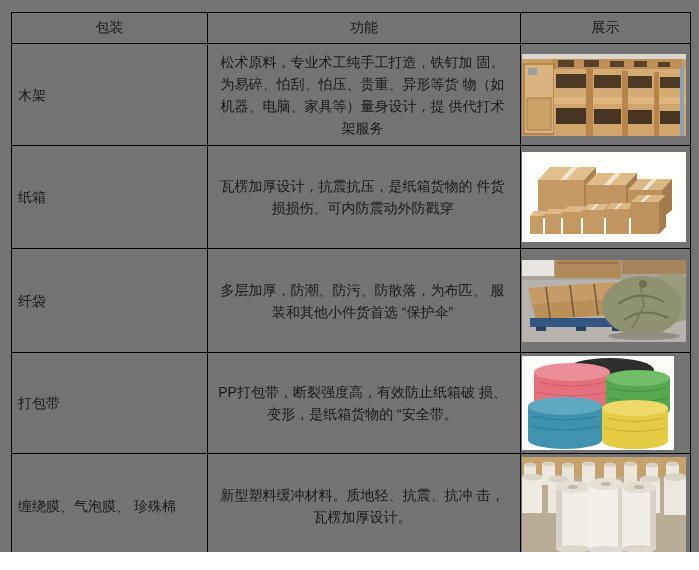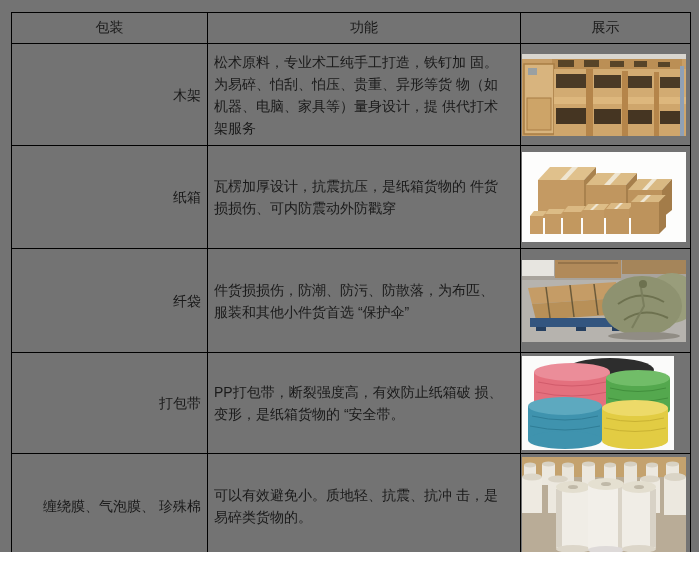--- a/index.html
+++ b/index.html
@@ -11,25 +11,25 @@
   table.pkg-table {
     position:absolute; left:11px; top:12px; width:679px;
     border-collapse:collapse; table-layout:fixed;
   }
   .pkg-table th, .pkg-table td { border:1px solid #000000; }
   .pkg-table th {
     font-weight:normal; font-size:14px; height:30px; text-align:center;
     padding:0; vertical-align:middle;
   }
   td.cell-pack {
-    text-align:right; vertical-align:middle; font-size:14px;
+    text-align:left; vertical-align:middle; font-size:14px;
     padding:2px 6px; line-height:20px;
   }
   td.cell-func {
-    text-align:left; vertical-align:middle; font-size:14px;
+    text-align:center; vertical-align:middle; font-size:14px;
     line-height:22px; padding:6px 9px 6px 6px;
   }
   td.cell-photo { text-align:center; vertical-align:middle; padding:1px; }
   tr.row-h { height:102px; }
   .photo-frame { display:block; margin:0 auto; }
   .photo-frame svg { display:block; }
 </style>
 </head>
 <body>
 
@@ -137,21 +137,21 @@
                 <polygon points="118,50 125,43 129,43 122,50" fill="#efe6d2"></polygon>
                 <polygon points="137,50 144,43 144,75 137,82" fill="#a37c49"></polygon>
               </g>
             </svg>
           </span>
         </td>
       </tr>
 
       <tr class="row-h" style="height:104px;margin-top:42px;">
         <td class="cell-pack">纤袋</td>
-        <td class="cell-func">件货损损伤，防潮、防污、防散落，为布匹、 服装和其他小件货首选 “保护伞”</td>
+        <td class="cell-func">多层加厚，防潮、防污、防散落，为布匹、 服装和其他小件货首选 “保护伞”</td>
         <td class="cell-photo">
           <span class="photo-frame">
             <svg width="164" height="82" viewBox="0 0 164 82" xmlns="http://www.w3.org/2000/svg">
               <rect width="164" height="82" fill="#b6b3ae"></rect>
               <rect x="0" y="0" width="164" height="20" fill="#a8a39c"></rect>
               <rect x="0" y="0" width="32" height="16" fill="#e7e5e0"></rect>
               <rect x="33" y="0" width="66" height="18" fill="#b18a5a"></rect>
               <rect x="36" y="2" width="60" height="2" fill="#96744a"></rect>
               <rect x="100" y="0" width="64" height="14" fill="#a5855a"></rect>
 
@@ -214,21 +214,21 @@
                 <ellipse cx="113" cy="52" rx="33" ry="8" fill="#edda69"></ellipse>
                 <path d="M84 62 Q113 69 142 62 M82 72 Q113 79 144 72" stroke="#c9b232" stroke-width="1" fill="none"></path>
               </g>
             </svg>
           </span>
         </td>
       </tr>
 
       <tr class="row-h" style="height:105px;">
         <td class="cell-pack">缠绕膜、气泡膜、 珍殊棉</td>
-        <td class="cell-func">可以有效避免小。质地轻、抗震、抗冲 击，是易碎类货物的。</td>
+        <td class="cell-func">新型塑料缓冲材料。质地轻、抗震、抗冲 击，瓦楞加厚设计。</td>
         <td class="cell-photo">
           <span class="photo-frame">
             <svg width="164" height="98" viewBox="0 0 164 98" xmlns="http://www.w3.org/2000/svg">
               <rect width="164" height="98" fill="#b9ac97"></rect>
               <rect width="164" height="20" fill="#c4a26e"></rect>
 
               <g>
                 <rect x="2" y="8" width="12" height="20" fill="#ebe7de"></rect>
                   <ellipse cx="8" cy="8" rx="6" ry="2.5" fill="#d8d2c4"></ellipse>
                 <rect x="20" y="7" width="13" height="21" fill="#ece8df"></rect>

